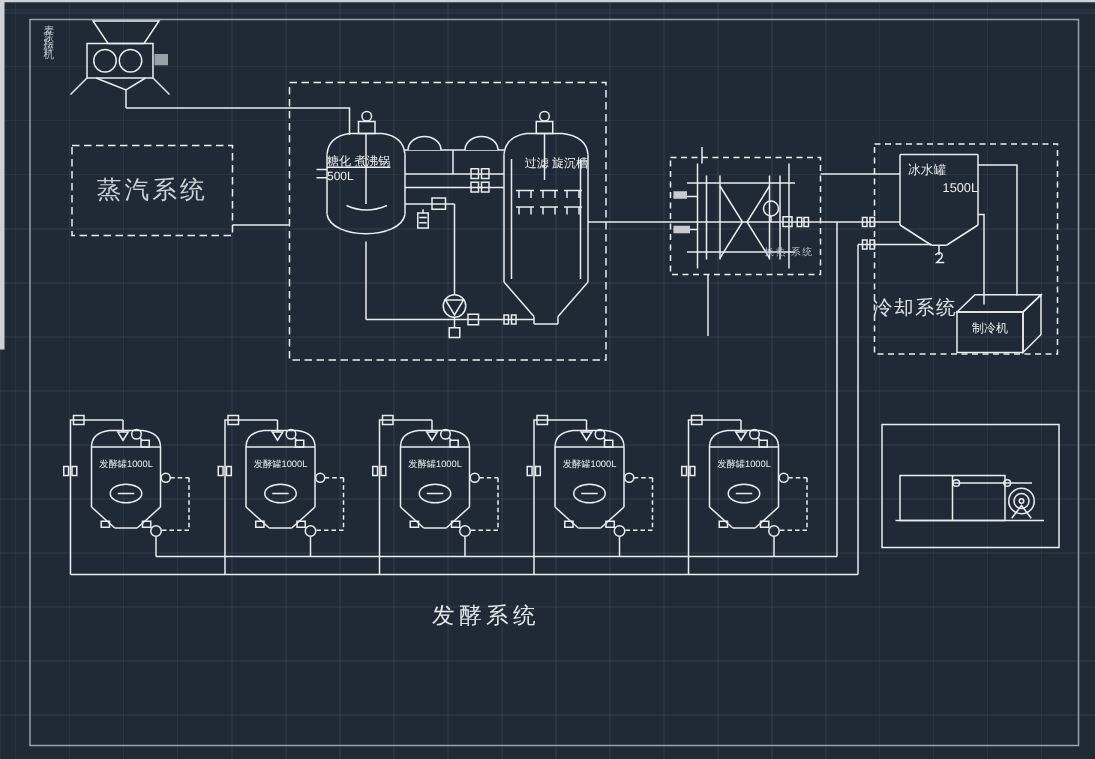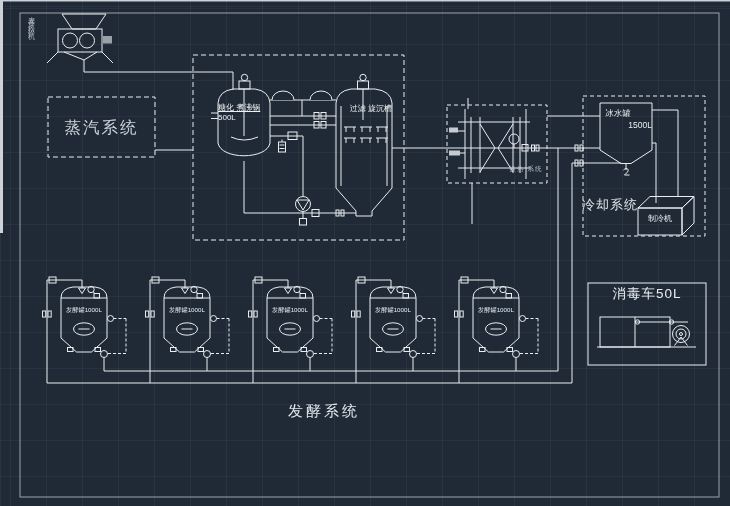--- a/index.html
+++ b/index.html
@@ -276,17 +276,16 @@
 
 <div class="lbl cool" style="left:582px;top:198px;">冷却系统</div>
 <div class="lbl chill" style="left:638px;top:214px;">制冷机</div>
 
 <div class="lbl ferm" style="left:61px;top:306px;">发酵罐1000L</div>
 <div class="lbl ferm" style="left:164px;top:306px;">发酵罐1000L</div>
 <div class="lbl ferm" style="left:267px;top:306px;">发酵罐1000L</div>
 <div class="lbl ferm" style="left:370px;top:306px;">发酵罐1000L</div>
 <div class="lbl ferm" style="left:473px;top:306px;">发酵罐1000L</div>
 
-<div class="lbl cart" style="left:590px;top:286px;">消毒车50L</div>
 
 <div class="lbl fsys" style="left:252px;top:402px;margin-left:36px;">发酵系统</div>
 
 </div>
 
 </body></html>

